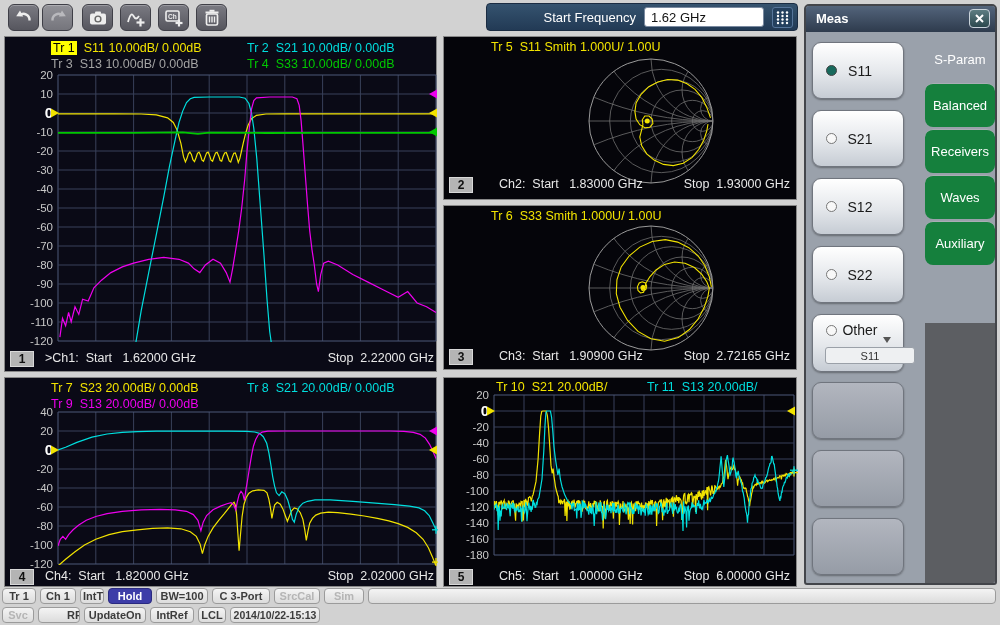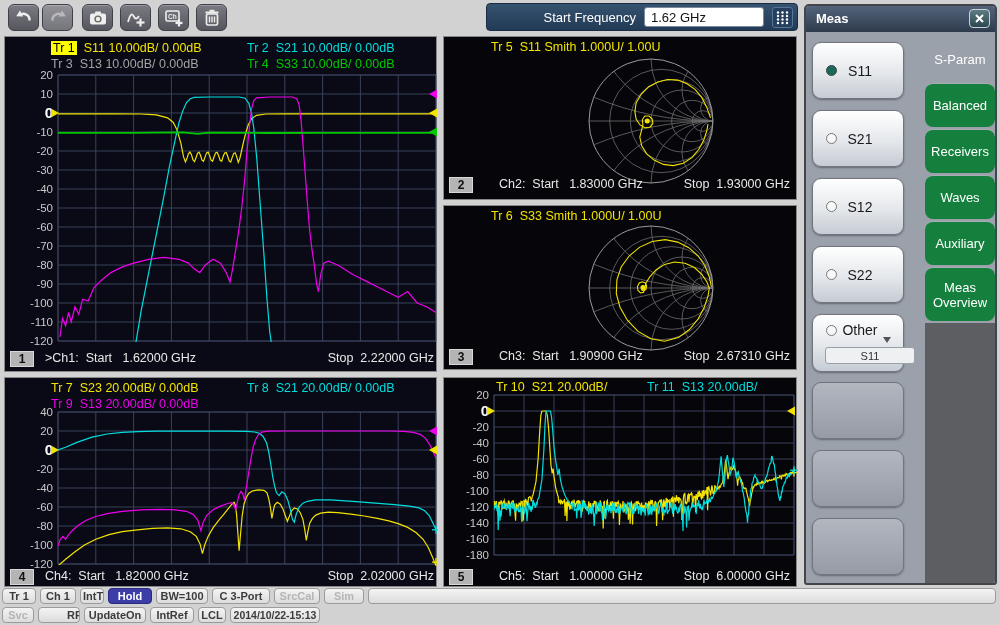--- a/index.html
+++ b/index.html
@@ -125,21 +125,20 @@
         <line x1="13" y1="5" x2="6" y2="12" stroke="#fff" stroke-width="2"></line>
       </svg>
     </div>
     <div id="darkzone"></div>
     <div id="tabcol">
         <div class="mtab sel" style="top: 2px;">S-Param</div>
         <div class="mtab" style="top: 48px;">Balanced</div>
         <div class="mtab" style="top: 94px;">Receivers</div>
         <div class="mtab" style="top: 140px;">Waves</div>
         <div class="mtab" style="top: 186px;">Auxiliary</div>
-        <div class="mtab" style="top: 232px; height: 54px;">Meas Overview</div>
       </div>
     <div id="measbtns">
         <div class="mbtn" style="top: 36px;">
           <div class="radio sel"></div>
           <div class="mlabel">S11</div>
         </div>
         <div class="mbtn" style="top: 104px;">
           <div class="radio"></div>
           <div class="mlabel">S21</div>
         </div>
@@ -301,21 +300,21 @@
             <circle cx="269" cy="69.6" r="12.4" fill="none" stroke="#707070" stroke-width="0.8"></circle>
             <line x1="145" y1="82" x2="269" y2="82" stroke="#707070" stroke-width="0.8"></line>
           </g>
           <circle cx="207" cy="82" r="62" fill="none" stroke="#9a9a9a" stroke-width="1"></circle>
           <path d="M267.4 80.8L265.3 70.8L260.9 59.7L254.1 49.8L244.8 41.7L233.7 36.1L221.3 33.6L208.2 35.5L195.8 41.1L185.3 49.8L177.2 60.9L172.9 73.9L172.3 87.6L176.0 101.2L183.4 114.2L194.0 125.4L207.0 132.8L220.6 135.3L234.3 131.6L245.4 123.5L254.1 113.0L260.3 101.2L264.0 90.1L265.3 82.0L262.8 75.8L257.8 68.4L250.4 61.5L241.1 57.2L230.6 56.0L220.6 58.4L212.0 64.0L205.8 70.8L202.0 77.0L200.8 82.0L199.6 86.3L196.5 87.0L194.0 84.5L193.4 80.8L195.2 77.0L198.3 75.8L201.4 77.0L202.7 80.1L202.0 83.2L199.6 85.1L197.7 83.9L197.7 80.8L199.6 79.5" fill="none" stroke="#f2e300" stroke-width="1.1"></path>
           <circle cx="198.94" cy="81.38" r="2.5" fill="#f2e300"></circle>
         </svg>
         <div class="cftr" style="left: 0px; top: 143px; width: 100%;">
           <span class="chbadge" style="left: 5px;">3</span>
           <span class="ftext" style="left: 55px;">Ch3:  Start   1.90900 GHz</span>
-          <span class="fstop" style="right: 6px;">Stop  2.67310 GHz</span>
+          <span class="fstop" style="right: 6px;">Stop  2.72165 GHz</span>
         </div>
       </div>
       <div class="panel" style="left: 4px; top: 377px; width: 433px; height: 210px; background: rgb(10, 10, 22);">
         <div class="chdr">
           <span style="left: 46px; top: 3px; color: rgb(242, 227, 0);">Tr 7  S23 20.00dB/ 0.00dB</span>
           <span style="left: 242px; top: 3px; color: rgb(0, 222, 222);">Tr 8  S21 20.00dB/ 0.00dB</span>
           <span style="left: 46px; top: 19px; color: rgb(238, 0, 238);">Tr 9  S13 20.00dB/ 0.00dB</span>
         </div>
         <svg width="433" height="210" style="position:absolute;left:0;top:0">
           <defs>

